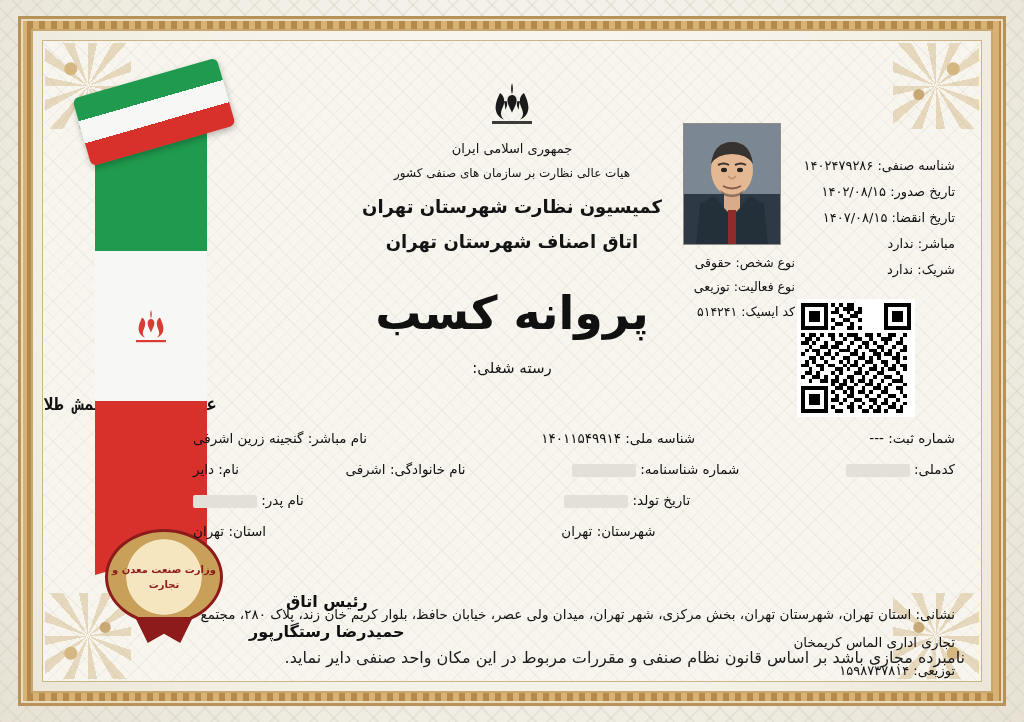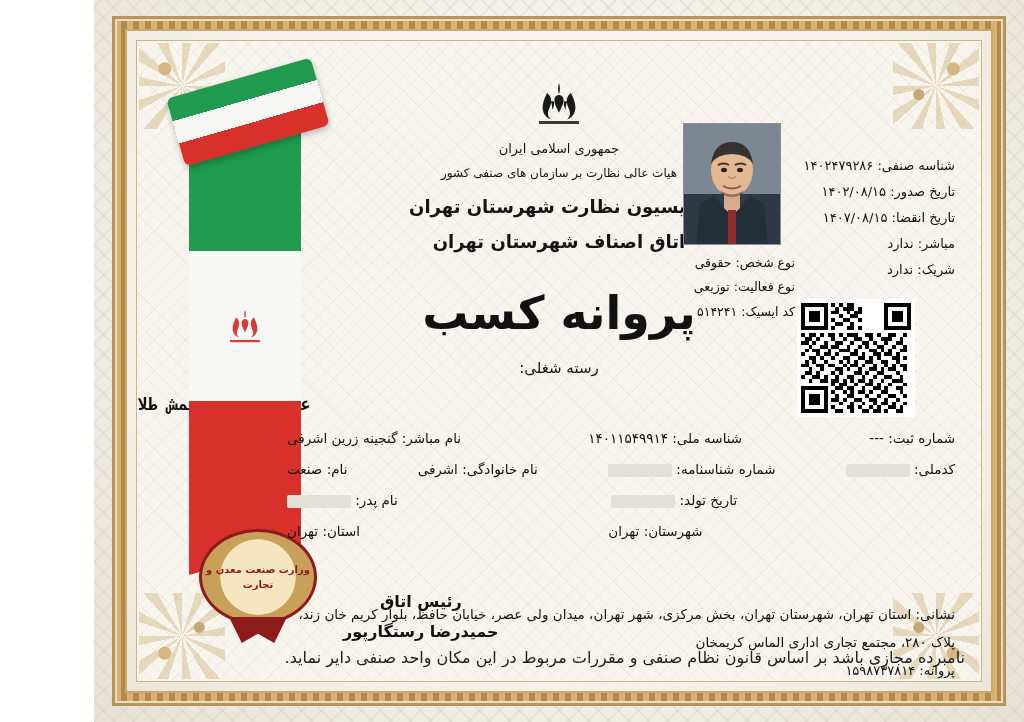--- a/index.html
+++ b/index.html
@@ -2,21 +2,21 @@
 <html lang="fa" dir="rtl"><head>
 <meta charset="utf-8">
 <style>
   html,body{margin:0;padding:0;}
   body{
     width:1024px;height:722px;overflow:hidden;
     font-family:"DejaVu Sans","Liberation Sans",sans-serif;
     background:#ffffff;
   }
   .page{
-    position:relative;width:930px;height:722px;
+    position:relative;width:1024px;height:722px;
     background:
       repeating-linear-gradient(45deg, rgba(212,206,192,.35) 0 2px, rgba(255,255,255,0) 2px 14px),
       repeating-linear-gradient(-45deg, rgba(212,206,192,.30) 0 2px, rgba(255,255,255,0) 2px 14px),
       radial-gradient(circle at 50% 40%, #fbfaf6 0%, #efece2 70%, #e6e1d3 100%);
   }
   
   .frame-outer{
     position:absolute;left:18px;top:16px;right:18px;bottom:16px;
     border:3px solid #b7935a;
     background:
@@ -526,21 +526,21 @@
             <span class="cell">
               <span>شماره شناسنامه:</span>
               <span class="masked"></span>
             </span>
             <span class="cell">
               <span>نام خانوادگی:</span>
               <span>اشرفی</span>
             </span>
             <span class="cell">
               <span>نام:</span>
-              <span>صنعت</span>
+              <span>دایر</span>
             </span>
           </div>
 
           <div class="row">
             <span class="cell" style="visibility:hidden">.</span>
             <span class="cell">
               <span>تاریخ تولد:</span>
               <span class="masked"></span>
             </span>
             <span class="cell">
@@ -561,21 +561,21 @@
             </span>
           </div>
         </div>
 
         <div class="addr">
           <span>نشانی:</span>
           <span>استان تهران، شهرستان تهران، بخش مرکزی، شهر تهران، میدان ولی عصر، خیابان حافظ، بلوار کریم خان زند، پلاک ۲۸۰، مجتمع تجاری اداری الماس کریمخان</span>
         </div>
 
         <div class="postal">
-          <span>پروانه:</span>
+          <span>توزیعی:</span>
           <span>۱۵۹۸۷۳۷۸۱۴</span>
         </div>
 
         <div class="sign">
           <div>رئیس اتاق</div>
           <div>حمیدرضا رستگارپور</div>
         </div>
 
         <div class="footer-note">نامبرده مجازی باشد بر اساس قانون نظام صنفی و مقررات مربوط در این مکان واحد صنفی دایر نماید.</div>
 

